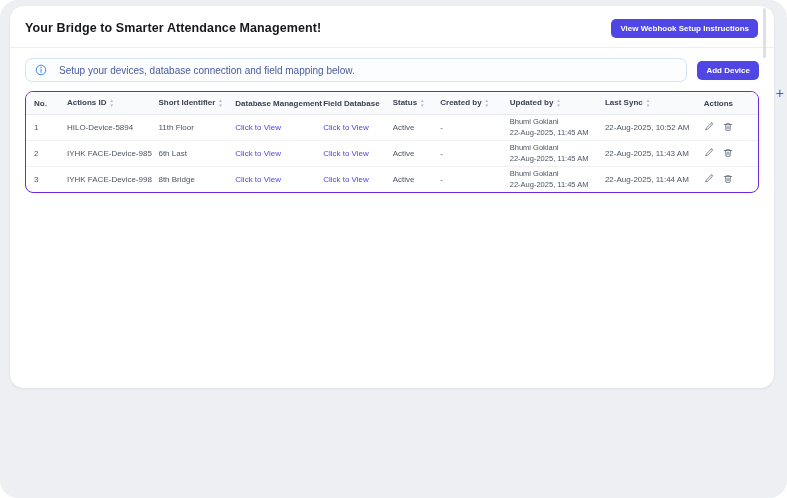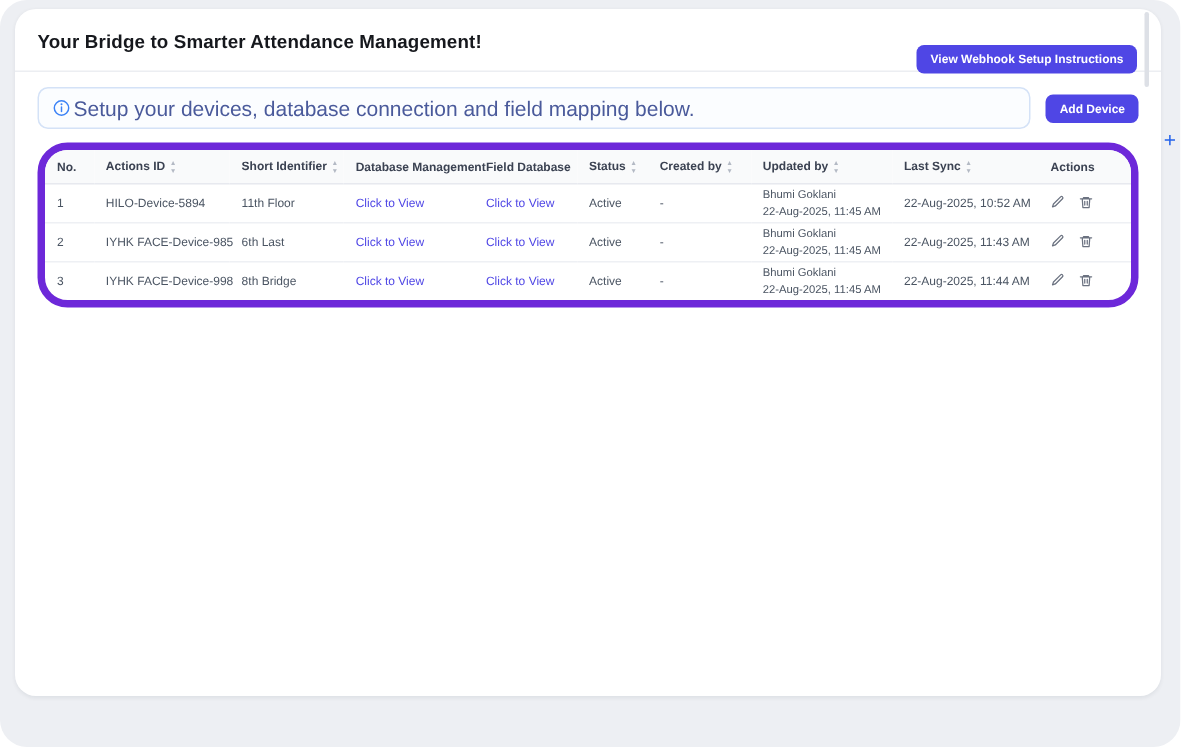--- a/index.html
+++ b/index.html
@@ -2,41 +2,41 @@
 <html><head>
 <meta charset="utf-8">
 <style>
   html,body{margin:0;padding:0;}
   body{
     width:787px;height:498px;position:relative;background:#ffffff;
     font-family:"Liberation Sans",sans-serif;overflow:hidden;
   }
   .page{position:absolute;inset:0;background:#edeff3;border-radius:18px;overflow:hidden;}
   .card{
-    position:absolute;left:10px;top:6px;width:764px;height:458px;
+    position:absolute;left:10px;top:6px;width:764px;height:382px;
     background:#ffffff;border-radius:14px;box-shadow:0 1px 3px rgba(16,24,40,.07);
   }
   .card-header{position:relative;padding:15px 16px 0 15px;}
   .page-title{margin:0;font-size:12.5px;font-weight:700;color:#16181d;letter-spacing:.1px;}
   .subtitle{margin:7px 0 0;font-size:8px;color:#6b7280;line-height:1.6;max-width:690px;}
   .btn{
     background:#4f46e5;color:#fff;border:none;border-radius:5px;
     font-size:8px;font-weight:700;padding:5px 9px;font-family:inherit;cursor:pointer;
     white-space:nowrap;
   }
-  .webhook-btn{position:absolute;top:24px;right:16px;}
+  .webhook-btn{position:absolute;top:13px;right:16px;}
   .divider{height:1px;background:#eceef2;margin:12px 0 0;}
   .banner-row{display:flex;align-items:center;gap:10px;margin:10px 15px 0;}
   .banner{
-    flex:1;display:flex;align-items:center;gap:2px;
+    flex:1;display:flex;align-items:center;gap:12px;
     border:1px solid #d4e2f7;background:#fbfdff;border-radius:7px;
-    padding:5px 9px;color:#4a5a9b;font-size:14px;
+    padding:5px 9px;color:#4a5a9b;font-size:10px;
   }
   .banner svg{flex:0 0 auto;}
-  .table-wrap{margin:9px 15px 0;border:5px solid #6d28d9;border-radius:20px;overflow:hidden;}
+  .table-wrap{margin:9px 15px 0;border:1px solid #6d28d9;border-radius:8px;overflow:hidden;}
   table{width:100%;border-collapse:collapse;table-layout:fixed;}
   th{
     background:#f9fafb;text-align:left;font-size:8px;font-weight:700;color:#3b4252;
     padding:6px 4px 6px 8px;border-bottom:1px solid #e7e9ef;white-space:nowrap;
   }
   th .sort{display:inline-flex;flex-direction:column;margin-left:3px;vertical-align:middle;line-height:0;}
   .sort i{font-style:normal;font-size:4.5px;color:#b3b9c4;line-height:1.15;}
   td{
     font-size:8px;color:#4b5563;padding:0 4px 0 8px;height:25px;
     border-bottom:1px solid #eef0f4;vertical-align:middle;white-space:nowrap;

